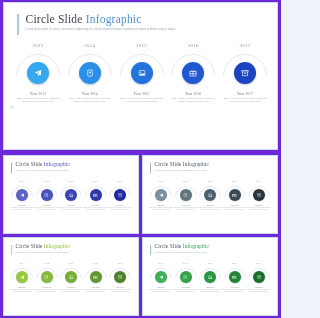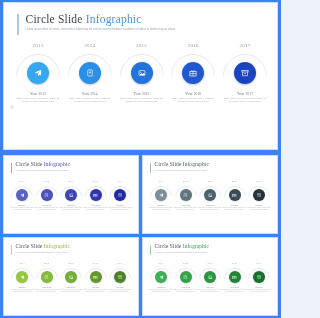--- a/index.html
+++ b/index.html
@@ -4,21 +4,21 @@
 <style>
   html,body{margin:0;padding:0;}
   body{
     width:281px;height:318px;overflow:hidden;
     background:#eef3f9;
     font-family:"Liberation Sans",sans-serif;
     -webkit-font-smoothing:antialiased;
   }
   .page{
     position:relative;width:281px;height:318px;
-    background:#3b82f6;
+    background:#6d28d9;
     box-sizing:border-box;
     padding-left:48px;
   }
 
   
   .hero{
     position:absolute;left:3px;top:2px;width:275px;height:148px;
     background:#ffffff;
     border:1px solid #c9ddef;
     box-sizing:border-box;

